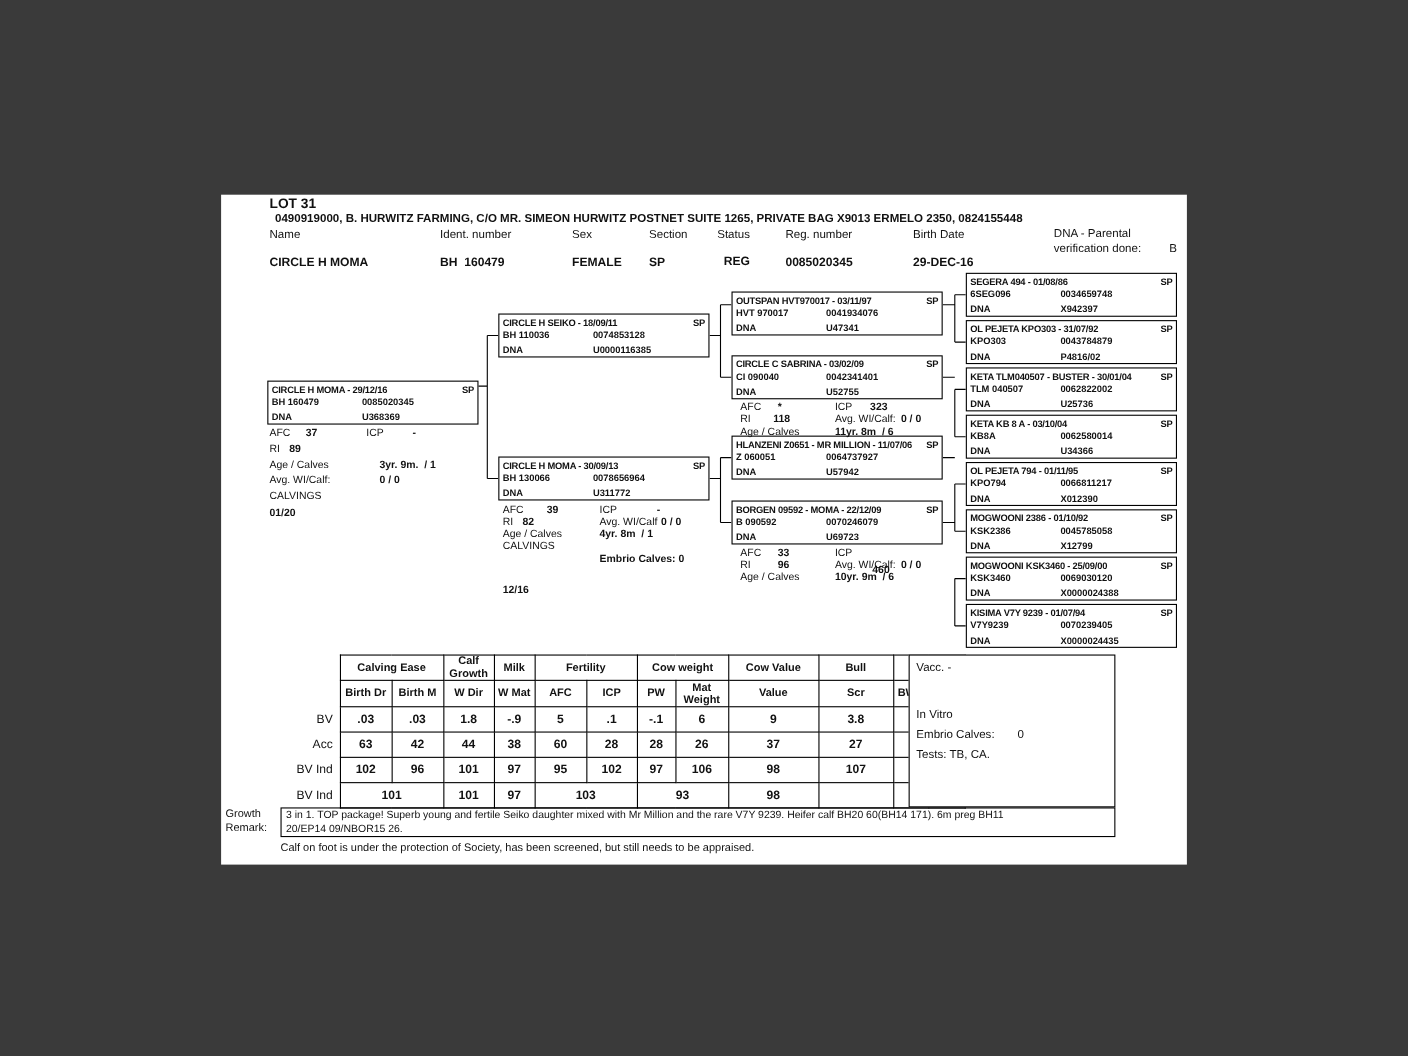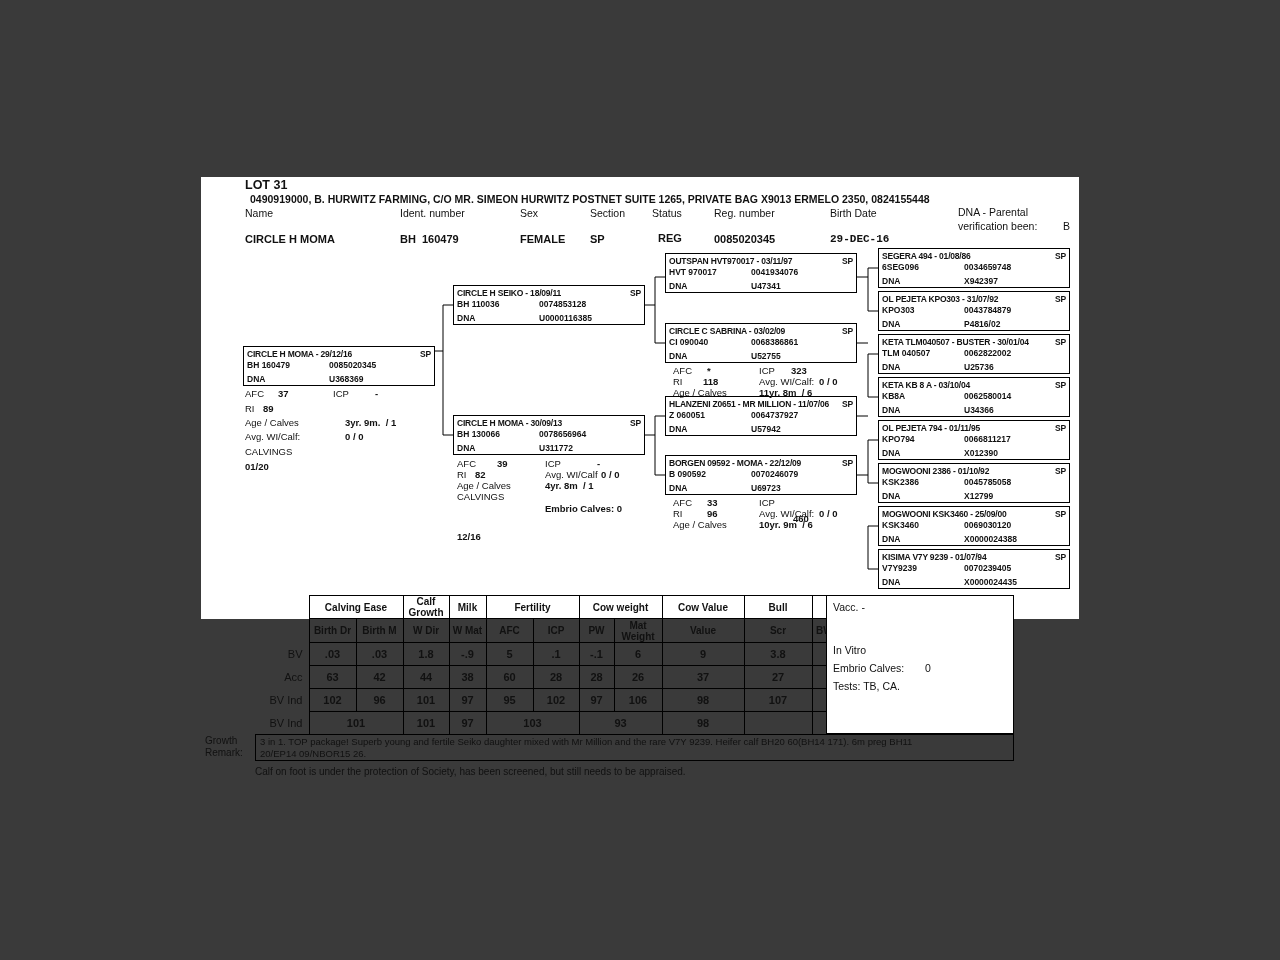--- a/index.html
+++ b/index.html
@@ -1,17 +1,17 @@
 <!DOCTYPE html>
 <html><head>
 <meta charset="utf-8">
 <style>
   * { margin:0; padding:0; box-sizing:border-box; }
   html,body { width:1280px; height:960px; background:#3a3a3a; font-family:"Liberation Sans", sans-serif; color:#111; }
-  #page { position:absolute; left:201px; top:177px; width:878px; height:442px; background:#ffffff; }
+  #page { position:absolute; left:201px; top:177px; width:878px; height:609px; background:#ffffff; }
   .abs { position:absolute; white-space:nowrap; }
   .b { font-weight:bold; }
   .t9  { font-size:9.5px; }
   .t10 { font-size:10.5px; }
   .lot { font-size:12.5px; font-weight:bold; }
   .owner { font-size:10.5px; font-weight:bold; }
   .hval { font-size:11px; font-weight:bold; }
 
   
   .pbox { position:absolute; width:192px; height:40px; border:1.5px solid #000; font-size:8.5px; font-weight:bold; background:#fff; }
@@ -43,30 +43,30 @@
   <div class="abs owner" style="left:49px; top:16px;">0490919000, B. HURWITZ FARMING, C/O MR. SIMEON HURWITZ POSTNET SUITE 1265, PRIVATE BAG X9013 ERMELO 2350, 0824155448</div>
 
   <div class="abs t10" style="left:44px;  top:30px;">Name</div>
   <div class="abs t10" style="left:199px; top:30px;">Ident. number</div>
   <div class="abs t10" style="left:319px; top:30px;">Sex</div>
   <div class="abs t10" style="left:389px; top:30px;">Section</div>
   <div class="abs t10" style="left:451px; top:30px;">Status</div>
   <div class="abs t10" style="left:513px; top:30px;">Reg. number</div>
   <div class="abs t10" style="left:629px; top:30px;text-align:right;">Birth Date</div>
   <div class="abs t10" style="left:757px; top:29px;">DNA - Parental</div>
-  <div class="abs t10" style="left:757px; top:43px;">verification been:</div>
+  <div class="abs t10" style="left:757px; top:43px;">verification done:</div>
   <div class="abs t10" style="left:862px; top:43px;">B</div>
 
   <div class="abs hval" style="left:44px;  top:56px;">CIRCLE H MOMA</div>
   <div class="abs hval" style="left:199px; top:56px; white-space:pre;">BH  160479</div>
   <div class="abs hval" style="left:319px; top:56px;">FEMALE</div>
   <div class="abs hval" style="left:389px; top:56px;">SP</div>
   <div class="abs hval" style="left:457px; top:55px;">REG</div>
   <div class="abs hval" style="left:513px; top:56px;">0085020345</div>
-  <div class="abs hval" style="left:629px; top:56px;font-family:Liberation Mono, monospace;">29-DEC-16</div>
+  <div class="abs hval" style="left:629px; top:56px;">29-DEC-16</div>
 
   <svg class="conn" width="878" height="609">
     <path d="M233 174 H242 M242 128 V258 M242 128 H252 M242 258 H252
              M444 128 H454 M454 100 V166 M454 100 H464 M454 166 H464
              M444 258 H454 M454 239 V298 M454 239 H464 M454 298 H464
              M656 100 H667 M667 91 V134 M667 91 H677 M667 134 H677
              M656 166 H667 M667 177 V220 M667 177 H677 M667 220 H677
              M656 239 H667 M667 263 V306 M667 263 H677 M667 306 H677
              M656 298 H667 M667 349 V392 M667 349 H677 M667 392 H677" stroke="#000" stroke-width="1" fill="none"></path>
   </svg>
@@ -94,37 +94,37 @@
   <div class="pbox" style="left:252px; top:238px;">
     <div class="l1">
         <span>CIRCLE H MOMA - 30/09/13</span>
         <span>SP</span>
       </div>
     <span class="id1">BH  130066</span>
       <span class="id2">0078656964</span>
     <span class="dnl">DNA</span>
       <span class="dnv">U311772</span>
   </div>
-  <div class="pbox" style="left:464px; top:76px;">
+  <div class="pbox" style="left:464px; top:88px;">
     <div class="l1">
         <span>OUTSPAN HVT970017 - 03/11/97</span>
         <span>SP</span>
       </div>
     <span class="id1">HVT 970017</span>
       <span class="id2">0041934076</span>
     <span class="dnl">DNA</span>
       <span class="dnv">U47341</span>
   </div>
   <div class="pbox" style="left:464px; top:146px;">
     <div class="l1">
         <span>CIRCLE C SABRINA - 03/02/09</span>
         <span>SP</span>
       </div>
     <span class="id1">CI  090040</span>
-      <span class="id2">0068386861</span>
+      <span class="id2">0042341401</span>
     <span class="dnl">DNA</span>
       <span class="dnv">U52755</span>
   </div>
   <div class="pbox" style="left:464px; top:219px;padding-left:46px;">
     <div class="l1">
         <span>HLANZENI Z0651 - MR MILLION - 11/07/06</span>
         <span>SP</span>
       </div>
     <span class="id1">Z  060051</span>
       <span class="id2">0064737927</span>

